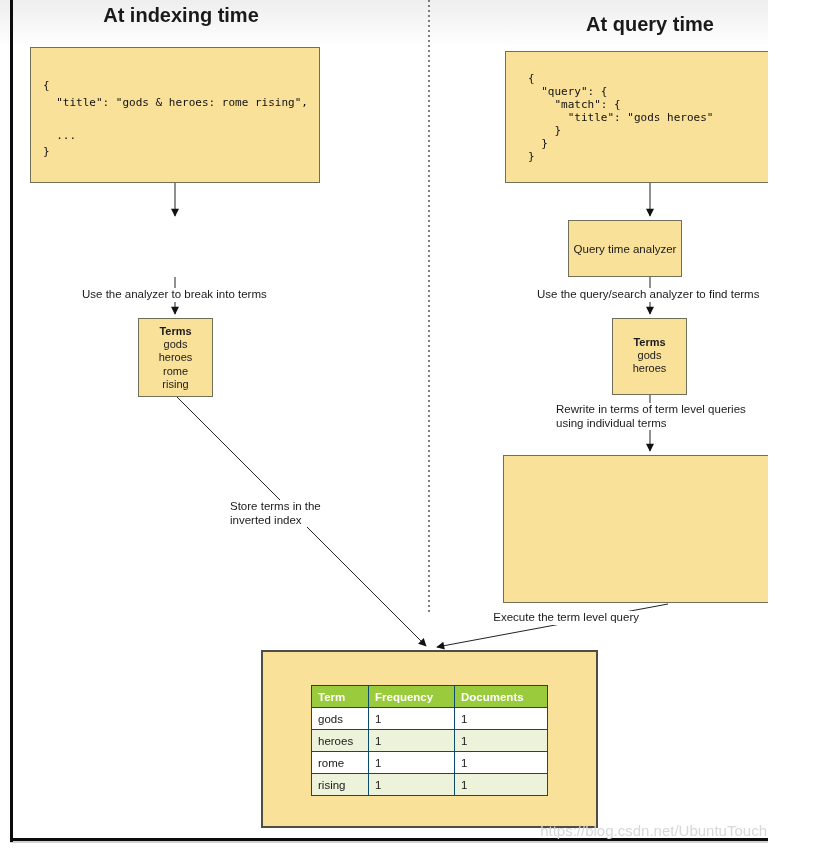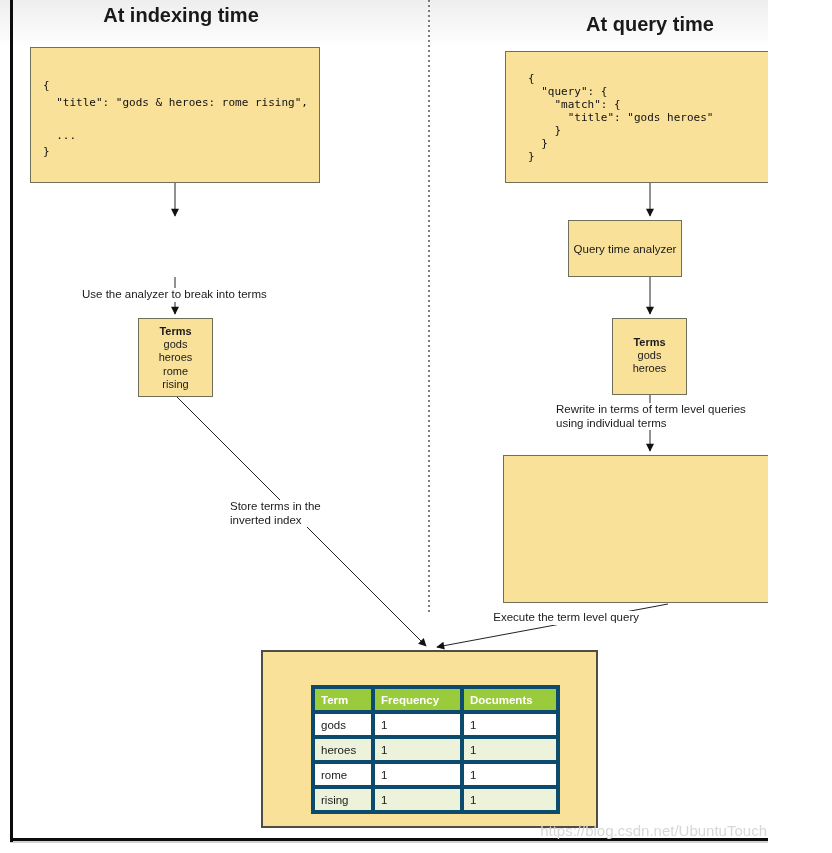--- a/index.html
+++ b/index.html
@@ -38,21 +38,21 @@
     background:#fff;white-space:pre-line;z-index:2;padding:0 2px;
   }
   .note-left{text-align:left;}
   
   .big-box{border:2px solid #4e4e44;}
   table.inv{
     position:absolute;left:48px;top:33px;border-collapse:collapse;
     font-size:11.5px;z-index:3;background:#fff;
   }
   table.inv th, table.inv td{
-    border:4px solid #0c4a6e;padding:4px 6px 4px 6px;text-align:left;
+    border:1px solid #0c4a6e;padding:4px 6px 4px 6px;text-align:left;
     height:13px;box-sizing:content-box;
   }
   table.inv th{background:#9acb3c;color:#fff;font-weight:bold;}
   table.inv td.c0{width:44px;}
   table.inv td.c1, table.inv th.h1{width:73px;}
   table.inv td.c2, table.inv th.h2{width:80px;}
   table.inv tr.alt td{background:#ecf3da;}
   table.inv tr td{background:#fff;}
   table.inv tr.alt td{background:#ecf3da;}
   .watermark{
@@ -117,20 +117,21 @@
       "title": "gods heroes"
     }
   }
 }</pre>
   </div>
 
   <div class="node analyzer" style="left:568px;top:220px;width:114px;height:57px;">
     <span>Query time analyzer</span>
   </div>
 
+  <div class="note" style="left:535px;top:288px;width:230px;">Use the query/search analyzer to find terms</div>
 
   <div class="node terms-box" style="left:612px;top:318px;width:75px;height:77px;padding-top:17px;">
     <div class="t-title">Terms</div>
     <div>gods</div>
     <div>heroes</div>
   </div>
 
   <div class="note" style="left:554px;top:403px;width:240px;">Rewrite in terms of term level queries
 using individual terms</div>
 

